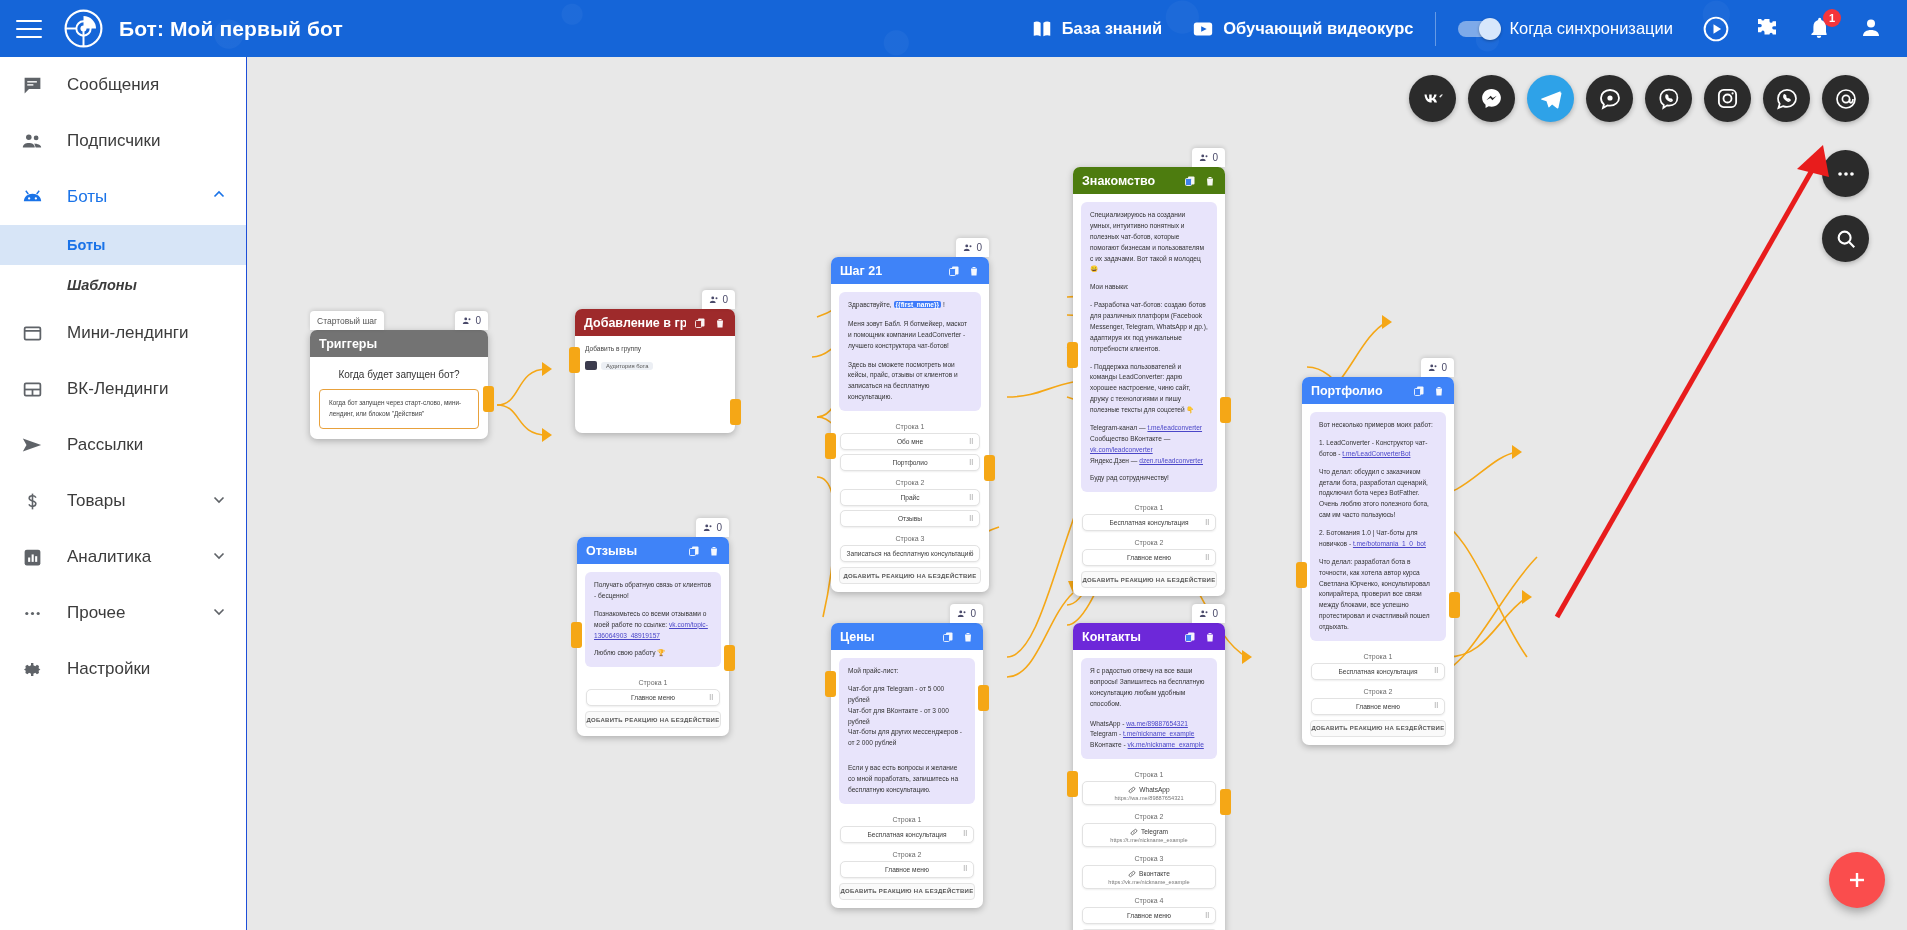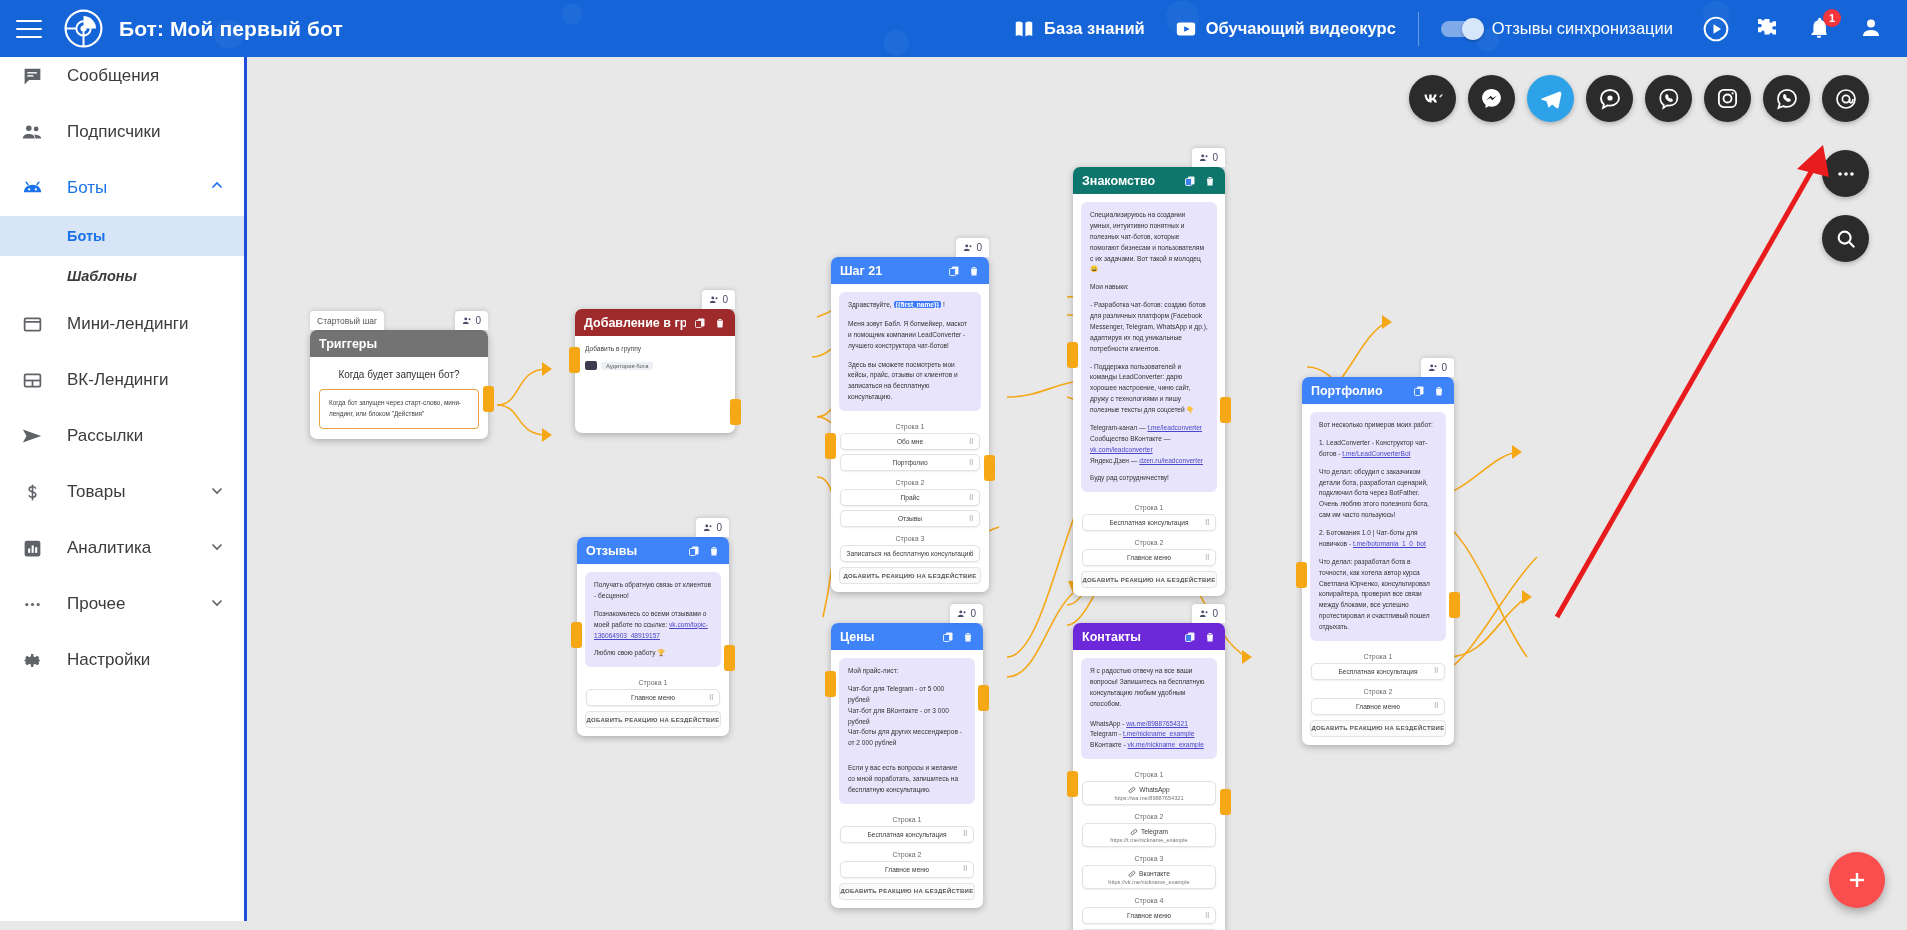--- a/index.html
+++ b/index.html
@@ -39,22 +39,22 @@
   .toggle::after{content:"";position:absolute;right:-3px;top:-3px;width:22px;height:22px;border-radius:50%;background:#d7e7fb;box-shadow:0 1px 3px rgba(0,0,0,.3);}
   .topicons { display:flex; align-items:center; gap:26px; margin-left:30px; margin-right:22px; }
   .topicon { width:26px; height:26px; cursor:pointer; position:relative; }
   .badge {
     position:absolute; top:-7px; right:-8px; min-width:18px; height:18px; border-radius:50%;
     background:#f4353b; color:#fff; font-size:11px; font-weight:bold;
     display:flex; align-items:center; justify-content:center;
   }
 
   
-  .sidebar { position:absolute; left:0; top:48px; width:247px; height:873px; background:#fff; z-index:30;
-             border-right:3px solid #1d4ed8; }
+  .sidebar { position:absolute; left:0; top:57px; width:247px; height:873px; background:#fff; z-index:30;
+             border-right:1px solid #1d4ed8; }
   .navitem { height:56px; display:flex; align-items:center; padding-left:18px; cursor:pointer; color:#3c3c3c; font-size:17px;}
   .navitem .ico { width:28px; height:28px; flex:none; display:flex; align-items:center; justify-content:center; color:#5f6368;}
   .navitem .lbl { margin-left:21px; flex:1; }
   .navitem .chev { margin-right:18px; color:#5f6368; }
   .navitem.active { color:#1a73e8; }
   .navitem.active .ico, .navitem.active .chev { color:#1a73e8; }
   .subitem { height:40px; display:flex; align-items:center; padding-left:67px; font-size:14.5px; cursor:pointer; color:#3c3c3c;}
   .subitem.sel { background:#d7e5f7; color:#1a73e8; font-weight:bold;}
   .subitem.plain { font-weight:bold;font-style:italic; }
 
@@ -148,21 +148,21 @@
       <rect x="2" y="5" width="20" height="14" rx="3" fill="#fff"></rect>
       <path d="M10 9l6 3-6 3z" fill="#1565d8"></path>
     </svg>
     <span>Обучающий видеокурс</span>
   </div>
 
   <div class="divider-v"></div>
 
   <div class="toggle-wrap">
     <div class="toggle"></div>
-    <span>Отзывы синхронизации</span>
+    <span>Когда синхронизации</span>
   </div>
 
   <div class="topicons">
     <div class="topicon">
       <svg viewBox="0 0 24 24" width="26" height="26">
           <circle cx="12" cy="12" r="10.5" fill="none" stroke="#fff" stroke-width="1.8"></circle>
           <path d="M9.7 7.6l7 4.4-7 4.4z" fill="#fff"></path>
         </svg>
     </div>
     <div class="topicon">
@@ -477,21 +477,21 @@
 
   <div class="node" style="left:826px; top:110px; width:152px;">
     <div class="userbadge">
       <svg width="10" height="10" viewBox="0 0 24 24" fill="#4a4a6a">
           <circle cx="9" cy="7" r="3.4"></circle>
           <path d="M2 19c0-3.4 3.2-5 7-5s7 1.6 7 5z"></path>
           <circle cx="18" cy="8" r="2.4"></circle>
         </svg>
       <span>0</span>
     </div>
-    <div class="nodehdr" style="background:#0f766e;">
+    <div class="nodehdr" style="background:#4d7c0f;">
       <span class="t">Знакомство</span>
       <span class="ic"><svg viewBox="0 0 24 24" fill="#fff">
             <rect x="8" y="3" width="13" height="16" rx="2"></rect>
             <rect x="3" y="7" width="12" height="14" rx="2" fill="#3f83f8" stroke="#fff" stroke-width="1.8"></rect>
           </svg></span>
       <span class="ic"><svg viewBox="0 0 24 24" fill="#fff">
             <path d="M6 7h12l-1 14H7zM9 4h6v2H9z"></path>
           </svg></span>
     </div>
     <div class="bubble">

